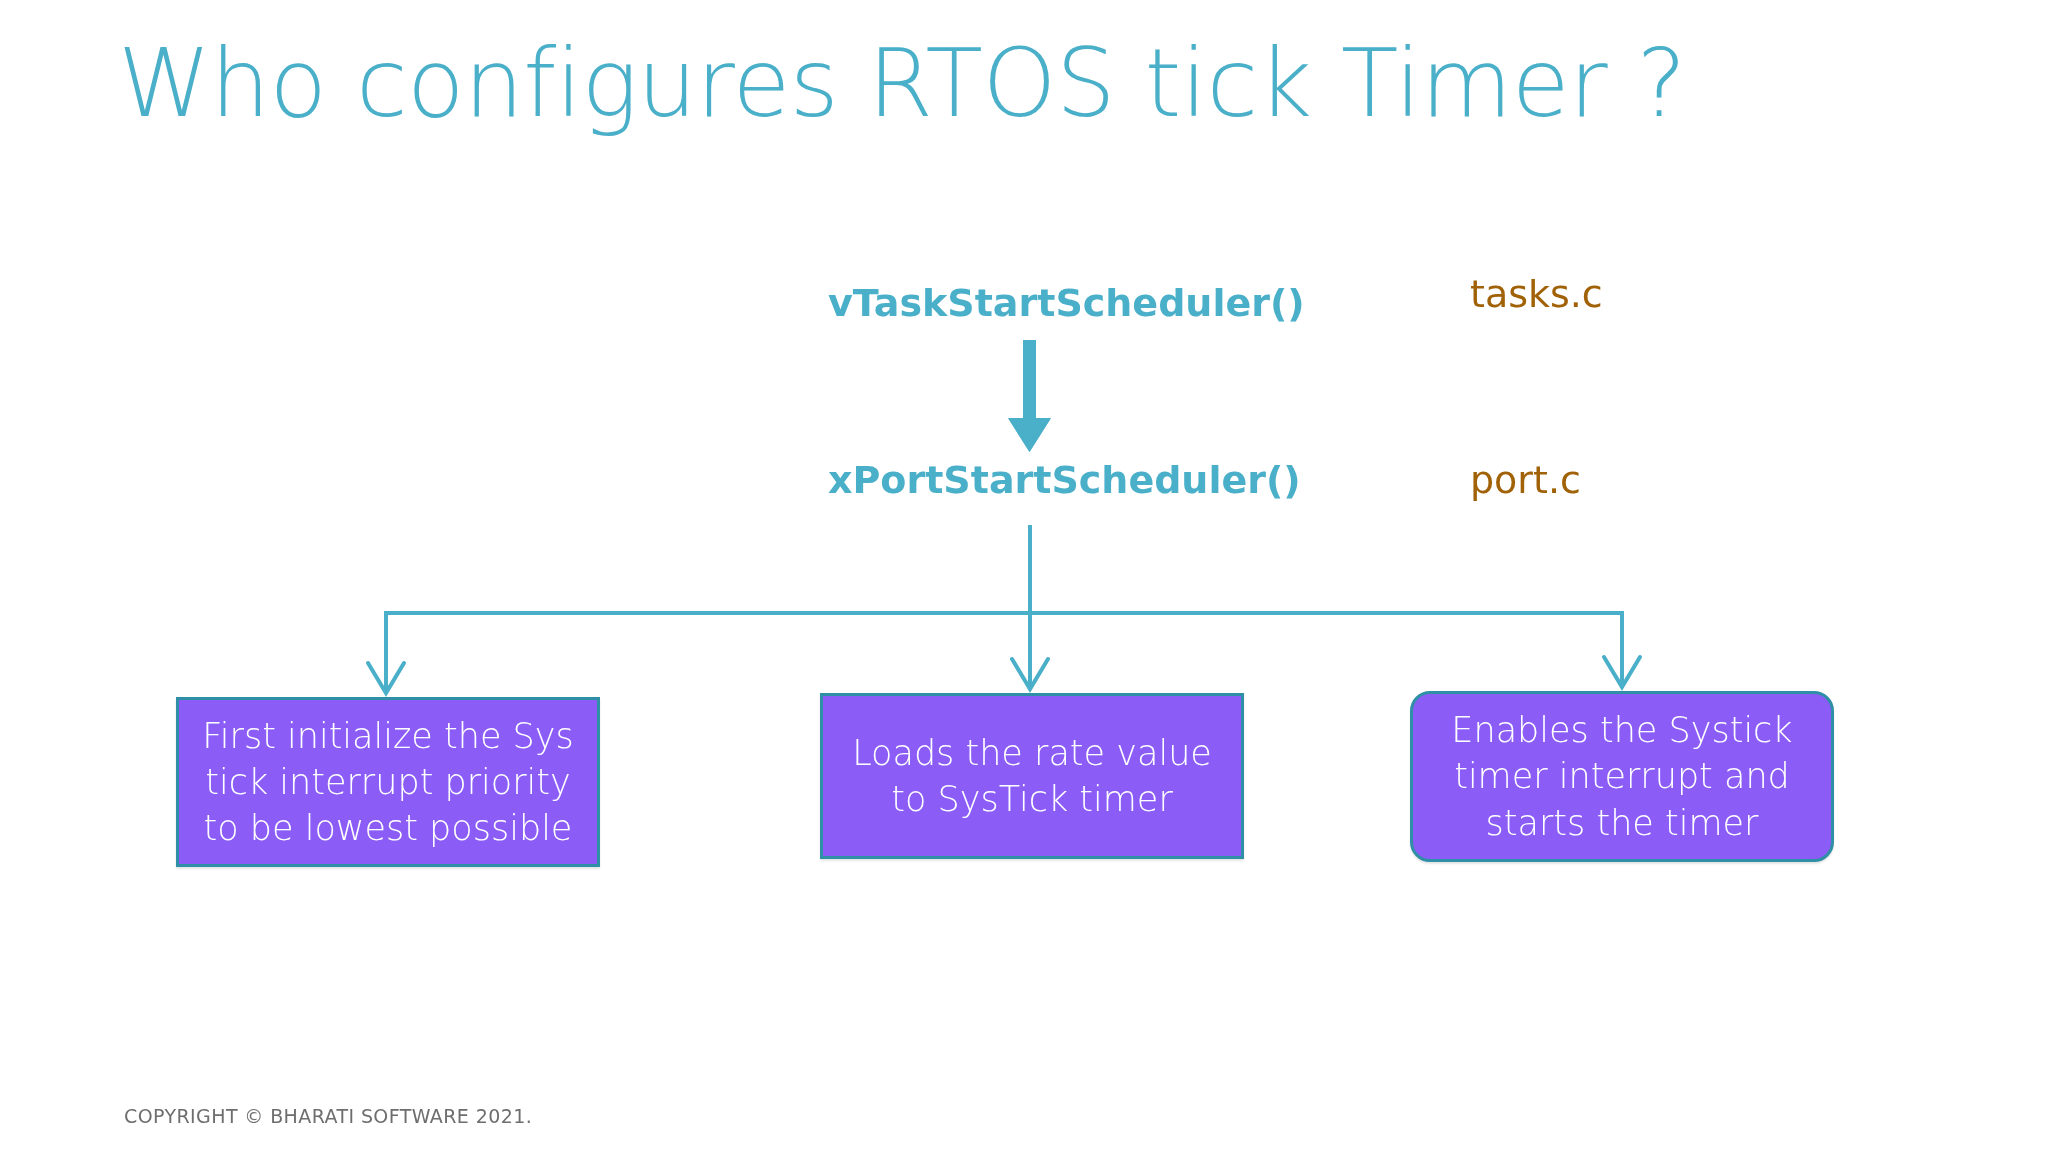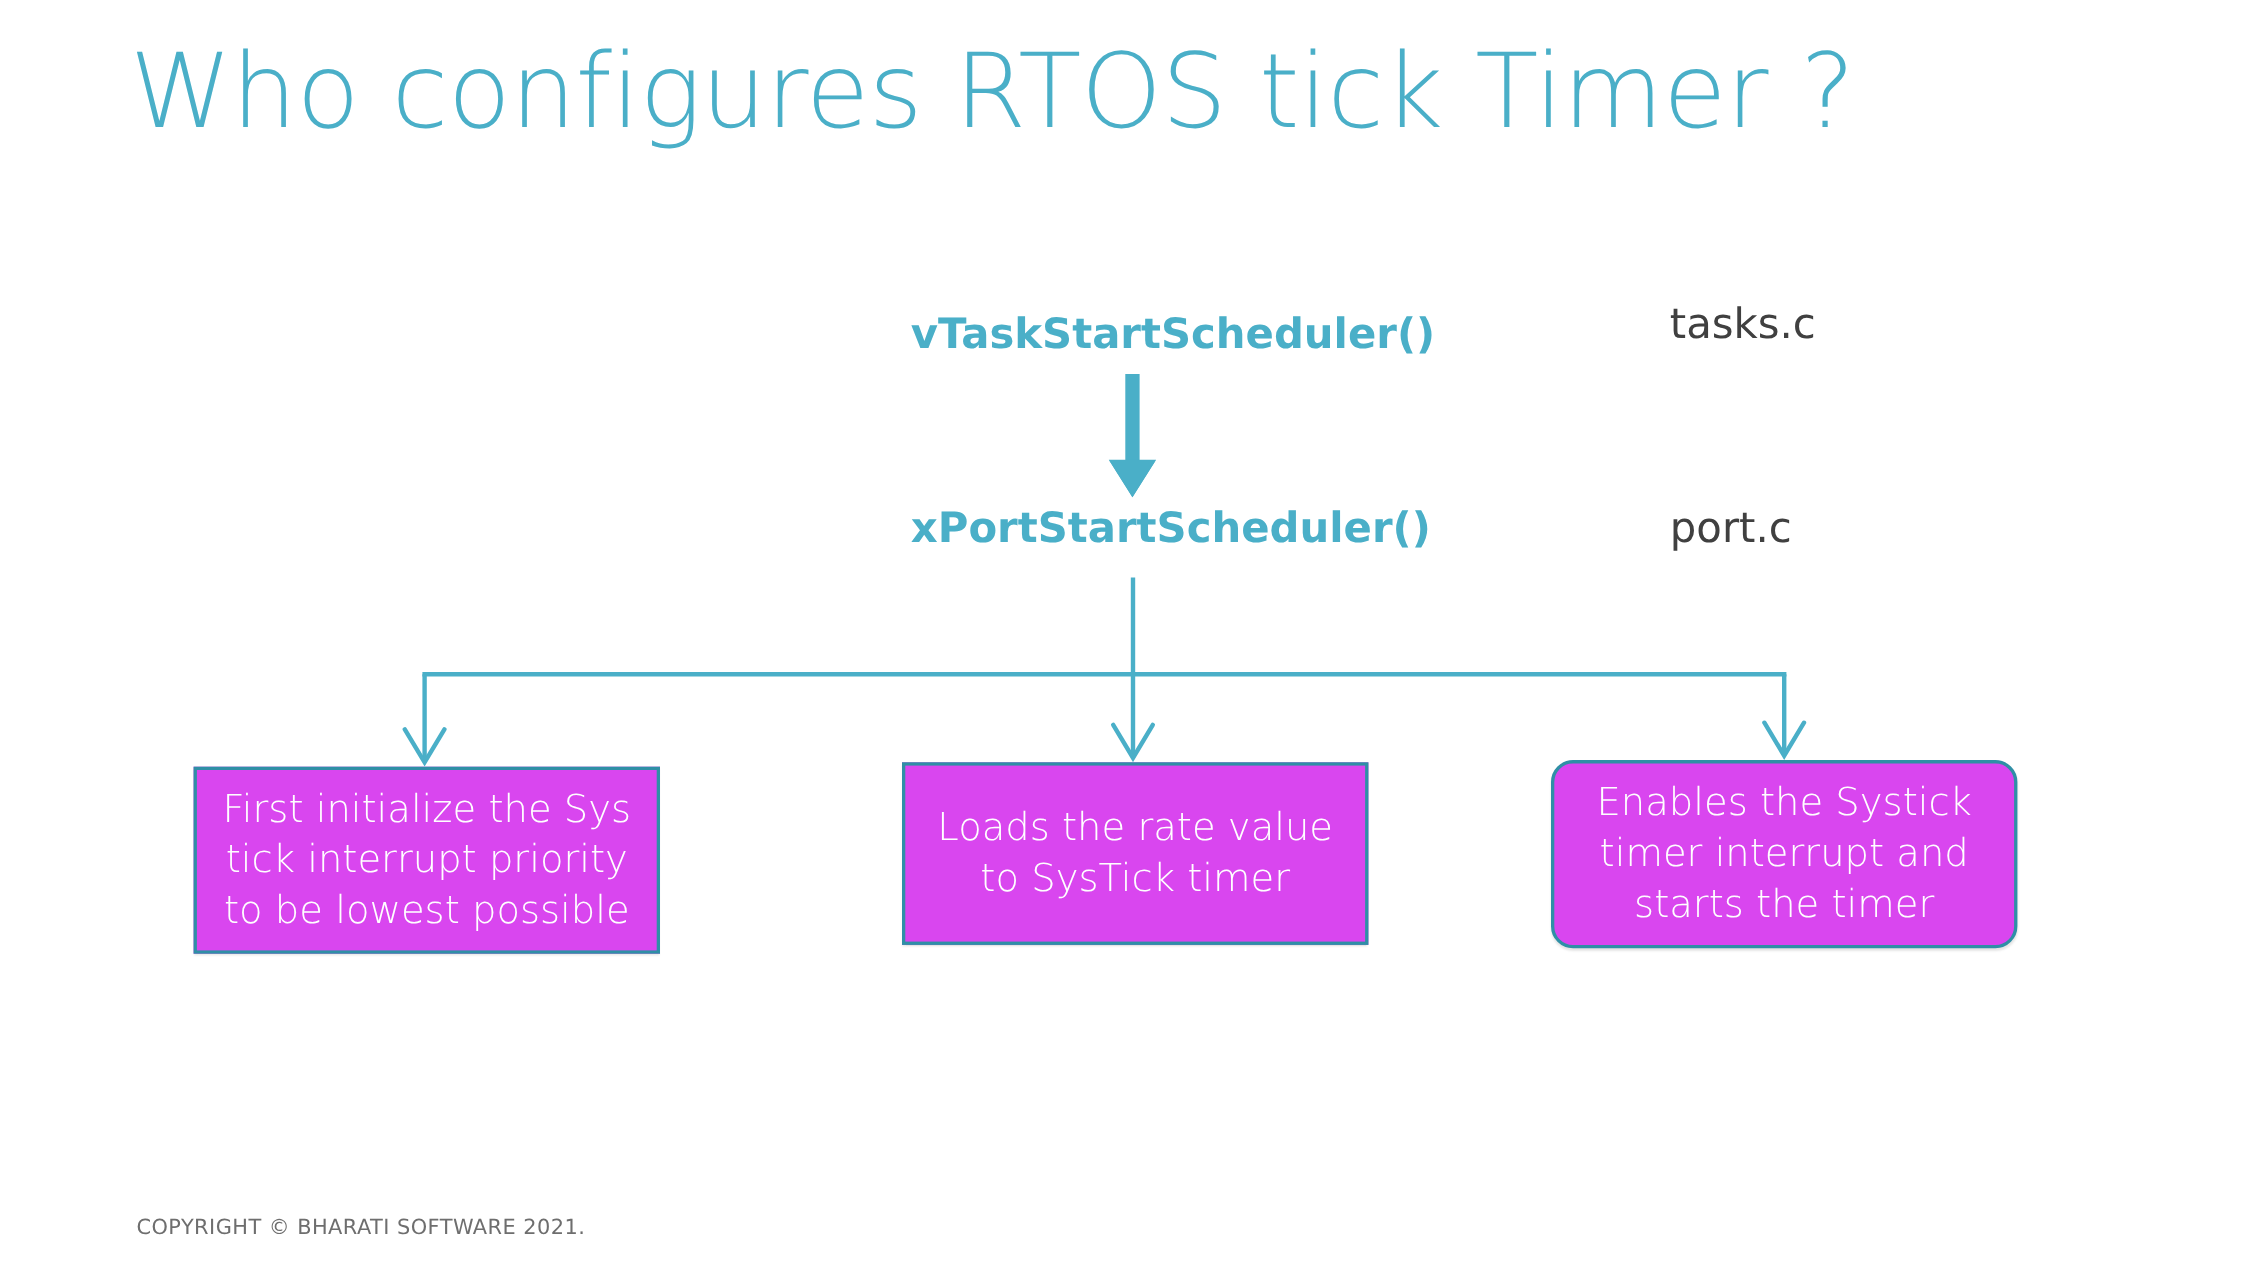--- a/index.html
+++ b/index.html
@@ -47,31 +47,30 @@
   }
   #node-vtask{ left:828px; top:281px; width:380px; }
   #node-xport{ left:828px; top:458px; width:390px; }
 
   
   .file-label{
     position:absolute;
     font-family:"DejaVu Sans", sans-serif;
     font-size:38px;
     font-weight:400;
-    color:#404040;
+    color:#a16207;
     white-space:nowrap;
-    margin-left:48px;
   }
   #file-tasks{ left:1470px; top:272px; }
   #file-port{ left:1470px; top:458px; }
 
   
   .action-box{
     position:absolute;
-    background:#d946ef;
+    background:#8b5cf6;
     border:3px solid #2F8FA6;
     box-sizing:border-box;
     display:flex;
     align-items:center;
     justify-content:center;
     text-align:center;
     color:#ffffff;
     font-family:"DejaVu Sans", sans-serif;
     font-size:35px;
     font-weight:300;

